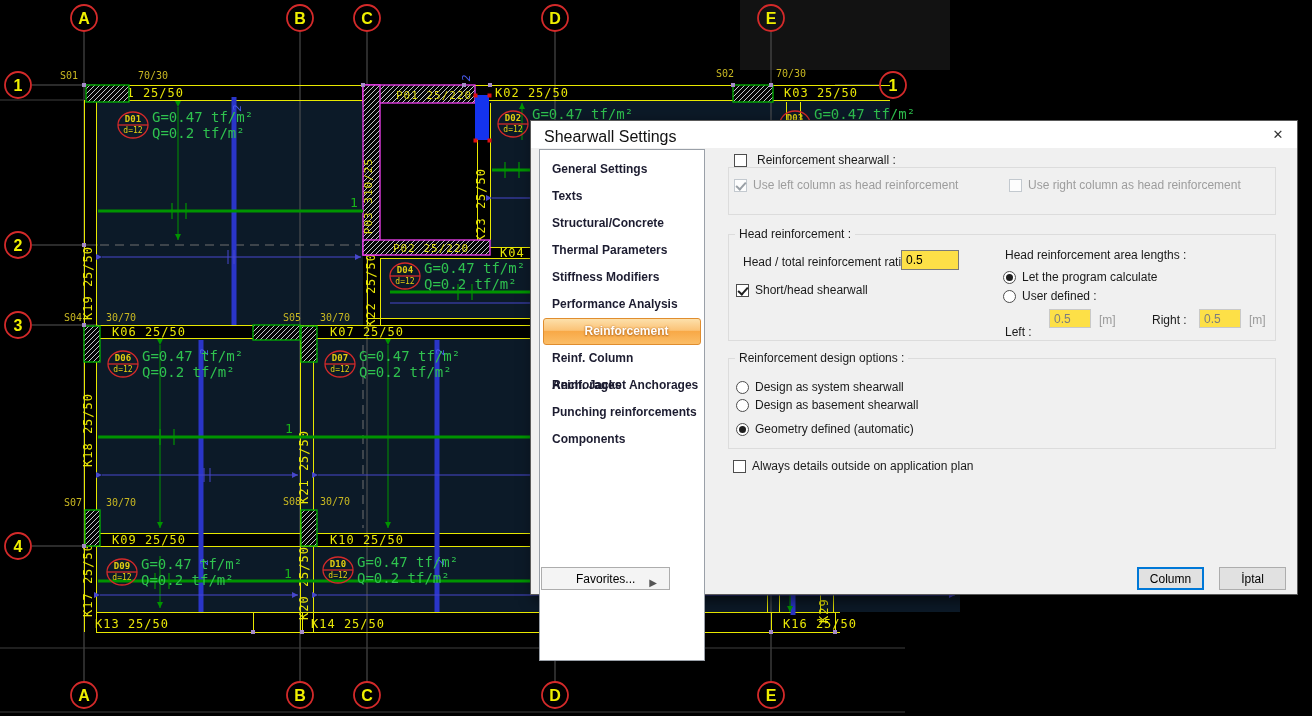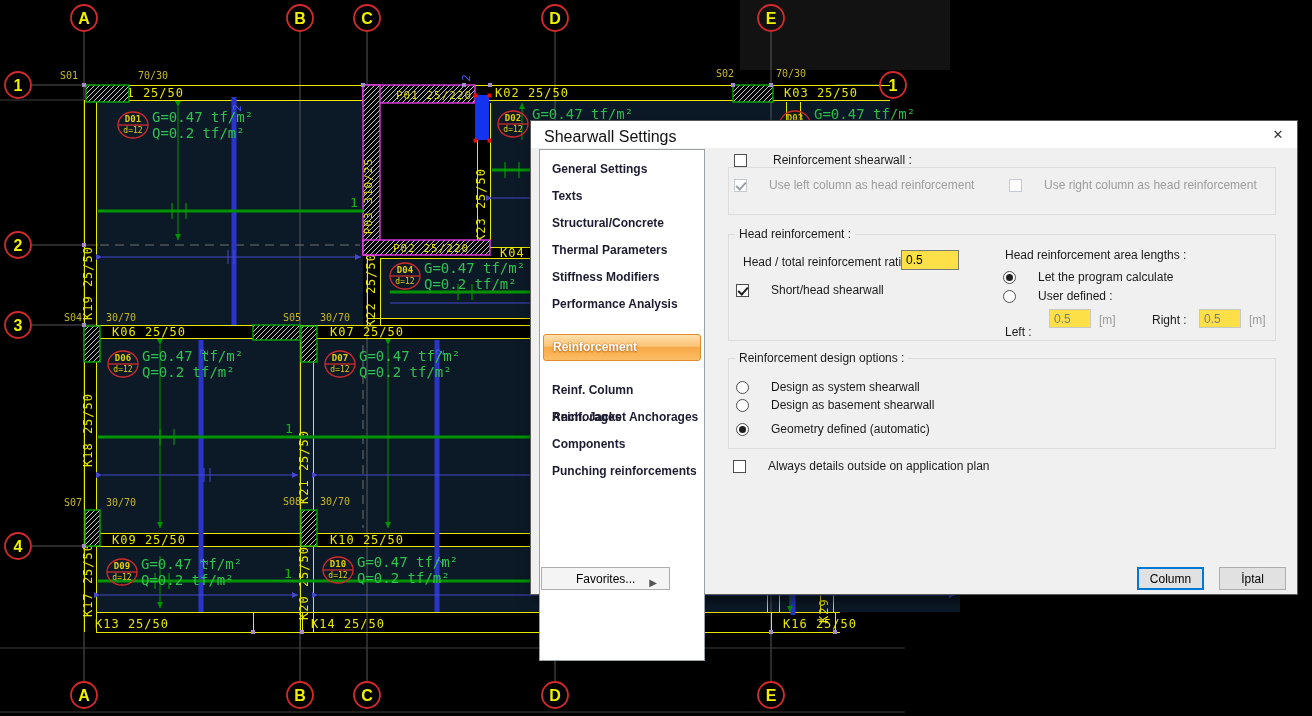--- a/index.html
+++ b/index.html
@@ -41,26 +41,26 @@
        background:#f0f0f0;border:1px solid #5a5a5a;box-shadow:5px 5px 14px rgba(0,0,0,.65);
        font-size:12px;color:#1a1a1a;}
   #dlg .titlebar{position:absolute;left:0;top:0;right:0;height:27px;background:#fff;}
   #dlg .title{position:absolute;left:13px;top:7px;font-size:16px;color:#111;}
   #dlg .close{position:absolute;right:6px;top:3px;width:26px;height:21px;text-align:center;
        line-height:21px;font-size:13px;color:#333;cursor:pointer;}
   .lbox{position:absolute;left:8px;top:28px;width:166px;height:512px;background:#fff;
         border:1px solid #9aa0a8;padding-top:6px;box-sizing:border-box;}
   .litem{height:27px;line-height:27px;padding-left:12px;font-weight:bold;color:#1c1c30;
          font-size:12px;cursor:pointer;}
-  .litem.sel{margin:16px 3px;padding-left:9px;border:1px solid #e08d2e;border-radius:3px;
+  .litem.sel{margin:0 3px;padding-left:9px;border:1px solid #e08d2e;border-radius:3px;
          height:25px;line-height:25px;color:#fff;text-shadow:0 1px 2px #b86a1d,0 0 2px #c97c25;
-         background:linear-gradient(#fde0ab,#fbc377 45%,#f8a947 50%,#fbbd66);}
+         background:linear-gradient(#fde0ab,#fbc377 45%,#f8a947 50%,#fbbd66);text-align:center;}
   .grp{position:absolute;border:1px solid #dcdcdc;}
   .gcap{position:absolute;background:#f0f0f0;padding:0 4px;white-space:nowrap;}
-  .row{position:absolute;display:flex;align-items:center;white-space:nowrap;gap:16px;}
+  .row{position:absolute;display:flex;align-items:center;white-space:nowrap;}
   .cb{width:13px;height:13px;background:#fff;border:1px solid #4d4d4d;margin-right:6px;
       position:relative;box-sizing:border-box;flex:none;}
   .cb.on::after{content:"";position:absolute;left:3px;top:0px;width:4px;height:8px;
       border:solid #1f1f1f;border-width:0 2px 2px 0;transform:rotate(42deg);}
   .cb.dis{border-color:#c3c9cf;background:#fdfdfd;}
   .cb.dis.on::after{border-color:#9aa0a6;}
   .rb{width:13px;height:13px;border:1px solid #4d4d4d;border-radius:50%;background:#fff;
       margin-right:6px;position:relative;box-sizing:border-box;flex:none;}
   .rb.on::after{content:"";position:absolute;left:2px;top:2px;width:7px;height:7px;
       border-radius:50%;background:#1f1f1f;}
@@ -437,22 +437,22 @@
   <div class="lbox">
     <div class="litem">General Settings</div>
     <div class="litem">Texts</div>
     <div class="litem">Structural/Concrete</div>
     <div class="litem">Thermal Parameters</div>
     <div class="litem">Stiffness Modifiers</div>
     <div class="litem">Performance Analysis</div>
     <div class="litem sel">Reinforcement</div>
     <div class="litem">Reinf. Column Anchorages</div>
     <div class="litem">Reinf. Jacket Anchorages</div>
+    <div class="litem">Punching reinforcements</div>
     <div class="litem">Components</div>
-    <div class="litem">Punching reinforcements</div>
   </div>
 
   <div class="grp" style="left:197px;top:46px;width:546px;height:46px;"></div>
   <div class="row" style="left:203px;top:32px;">
     <span class="cb gcap" style="position:static"></span>
     <span class="gcap" style="position:static">Reinforcement shearwall :</span>
   </div>
   <div class="row graytxt" style="left:203px;top:57px;">
     <span class="cb dis on"></span>
     <span>Use left column as head reinforcement</span>

